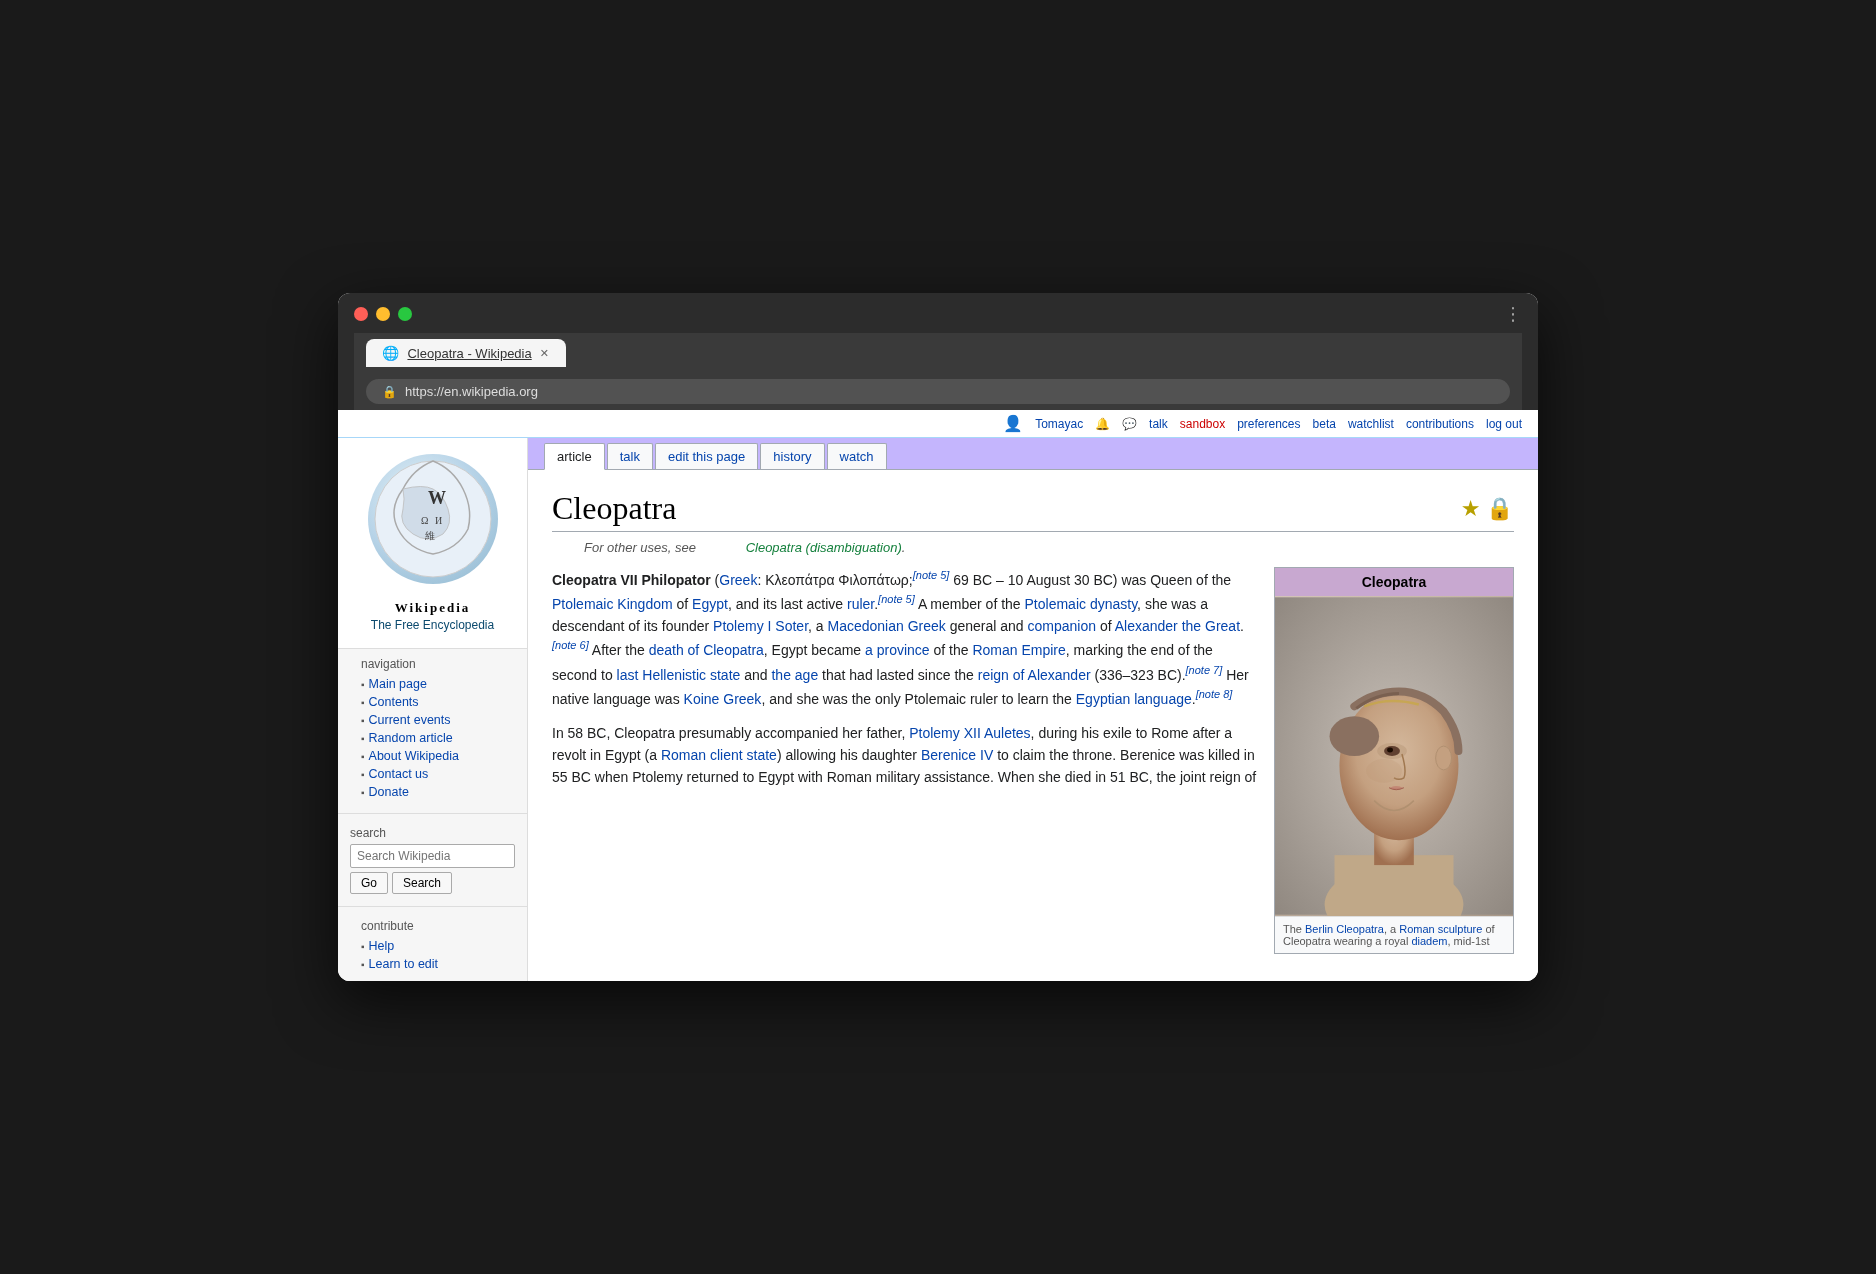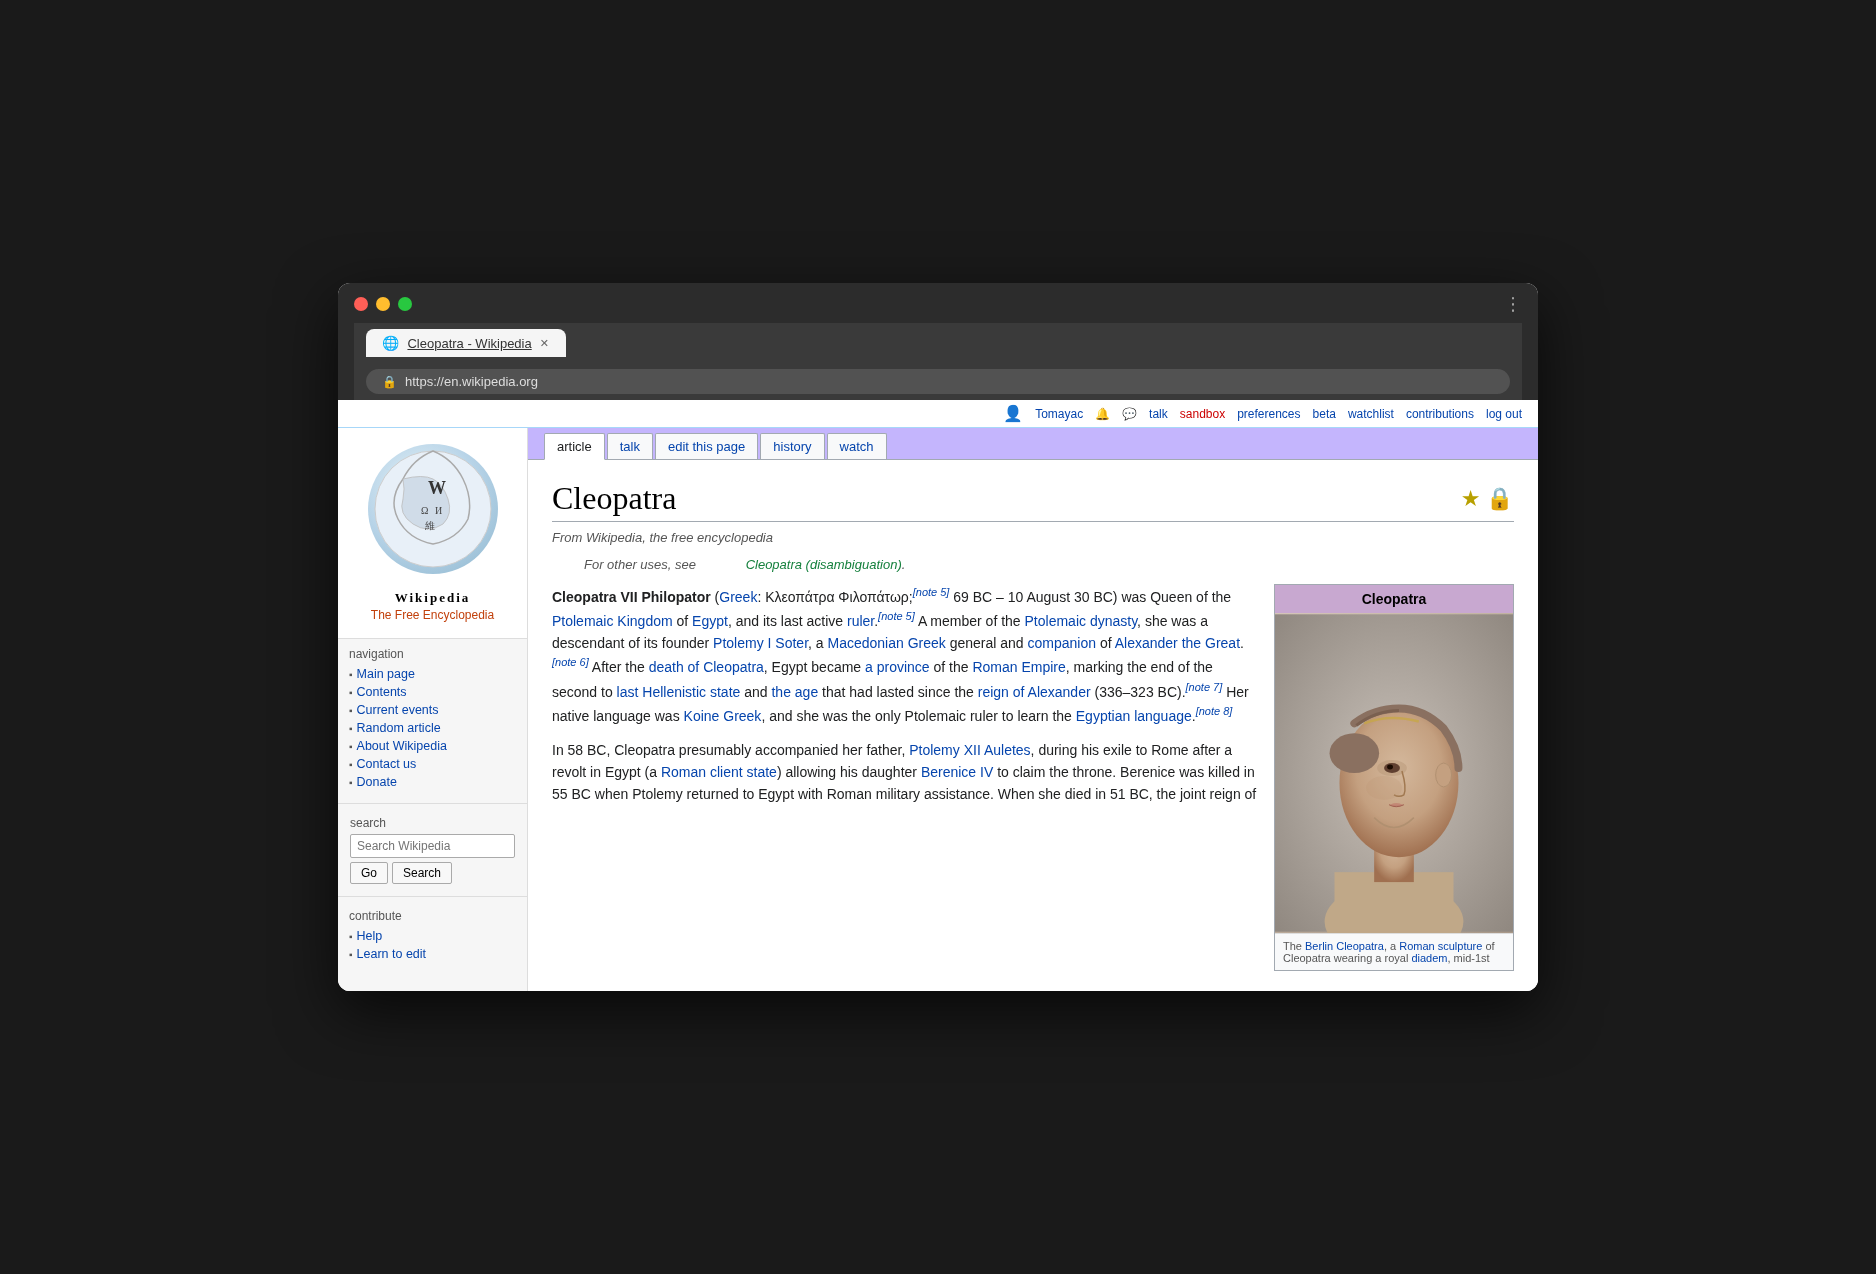--- a/index.html
+++ b/index.html
@@ -139,24 +139,24 @@
     .wiki-logo-title {
       font-family: 'Linux Libertine', Georgia, serif;
       font-size: 22px;
       letter-spacing: 2px;
       color: #000;
       font-weight: normal;
     }
     .wiki-logo-title span { font-size: 13px; font-weight: bold; }
     .wiki-logo-subtitle {
       font-size: 12px;
-      color: #c2410c;
+      color: #0c4a6e;
     }
     .sidebar-section {
-      padding: 8px 11px;
+      padding: 8px 23px;
     }
     .sidebar-section-title {
       font-size: 12px;
       color: #555;
       margin-bottom: 4px;
     }
     .sidebar-nav-list {
       list-style: none;
     }
     .sidebar-nav-list li {
@@ -468,21 +468,20 @@
 
         <div class="wiki-article">
           <div class="article-title-row">
             <h1 class="article-title">Cleopatra</h1>
             <div class="article-icons">
               <span style="color:#b8a000;">★</span>
               <span style="color:#555;">🔒</span>
             </div>
           </div>
 
-          <div class="from-wiki">From Wikipedia, the free encyclopedia</div>
 
           <div class="hatnote">
             <span>For other uses, see </span><a href="#">Cleopatra (disambiguation)</a><span>.</span>
           </div>
 
           <div class="content-with-infobox">
             <div class="article-text">
               <p>
                 <b>Cleopatra VII Philopator</b> (<a href="#">Greek</a>: Κλεοπάτρα Φιλοπάτωρ;<sup><a href="#" class="note-ref">[note 5]</a></sup> 69 BC – 10 August 30 BC) was Queen of the <a href="#">Ptolemaic Kingdom</a> of <a href="#">Egypt</a>, and its last active <a href="#">ruler</a>.<sup><a href="#" class="note-ref">[note 5]</a></sup> A member of the <a href="#">Ptolemaic dynasty</a>, she was a descendant of its founder <a href="#">Ptolemy I Soter</a>, a <a href="#">Macedonian Greek</a> general and <a href="#">companion</a> of <a href="#">Alexander the Great</a>.<sup><a href="#" class="note-ref">[note 6]</a></sup> After the <a href="#">death of Cleopatra</a>, Egypt became <a href="#">a province</a> of the <a href="#">Roman Empire</a>, marking the end of the second to <a href="#">last Hellenistic state</a> and <a href="#">the age</a> that had lasted since the <a href="#">reign of Alexander</a> (336–323 BC).<sup><a href="#" class="note-ref">[note 7]</a></sup> Her native language was <a href="#">Koine Greek</a>, and she was the only Ptolemaic ruler to learn the <a href="#">Egyptian language</a>.<sup><a href="#" class="note-ref">[note 8]</a></sup>
               </p>

